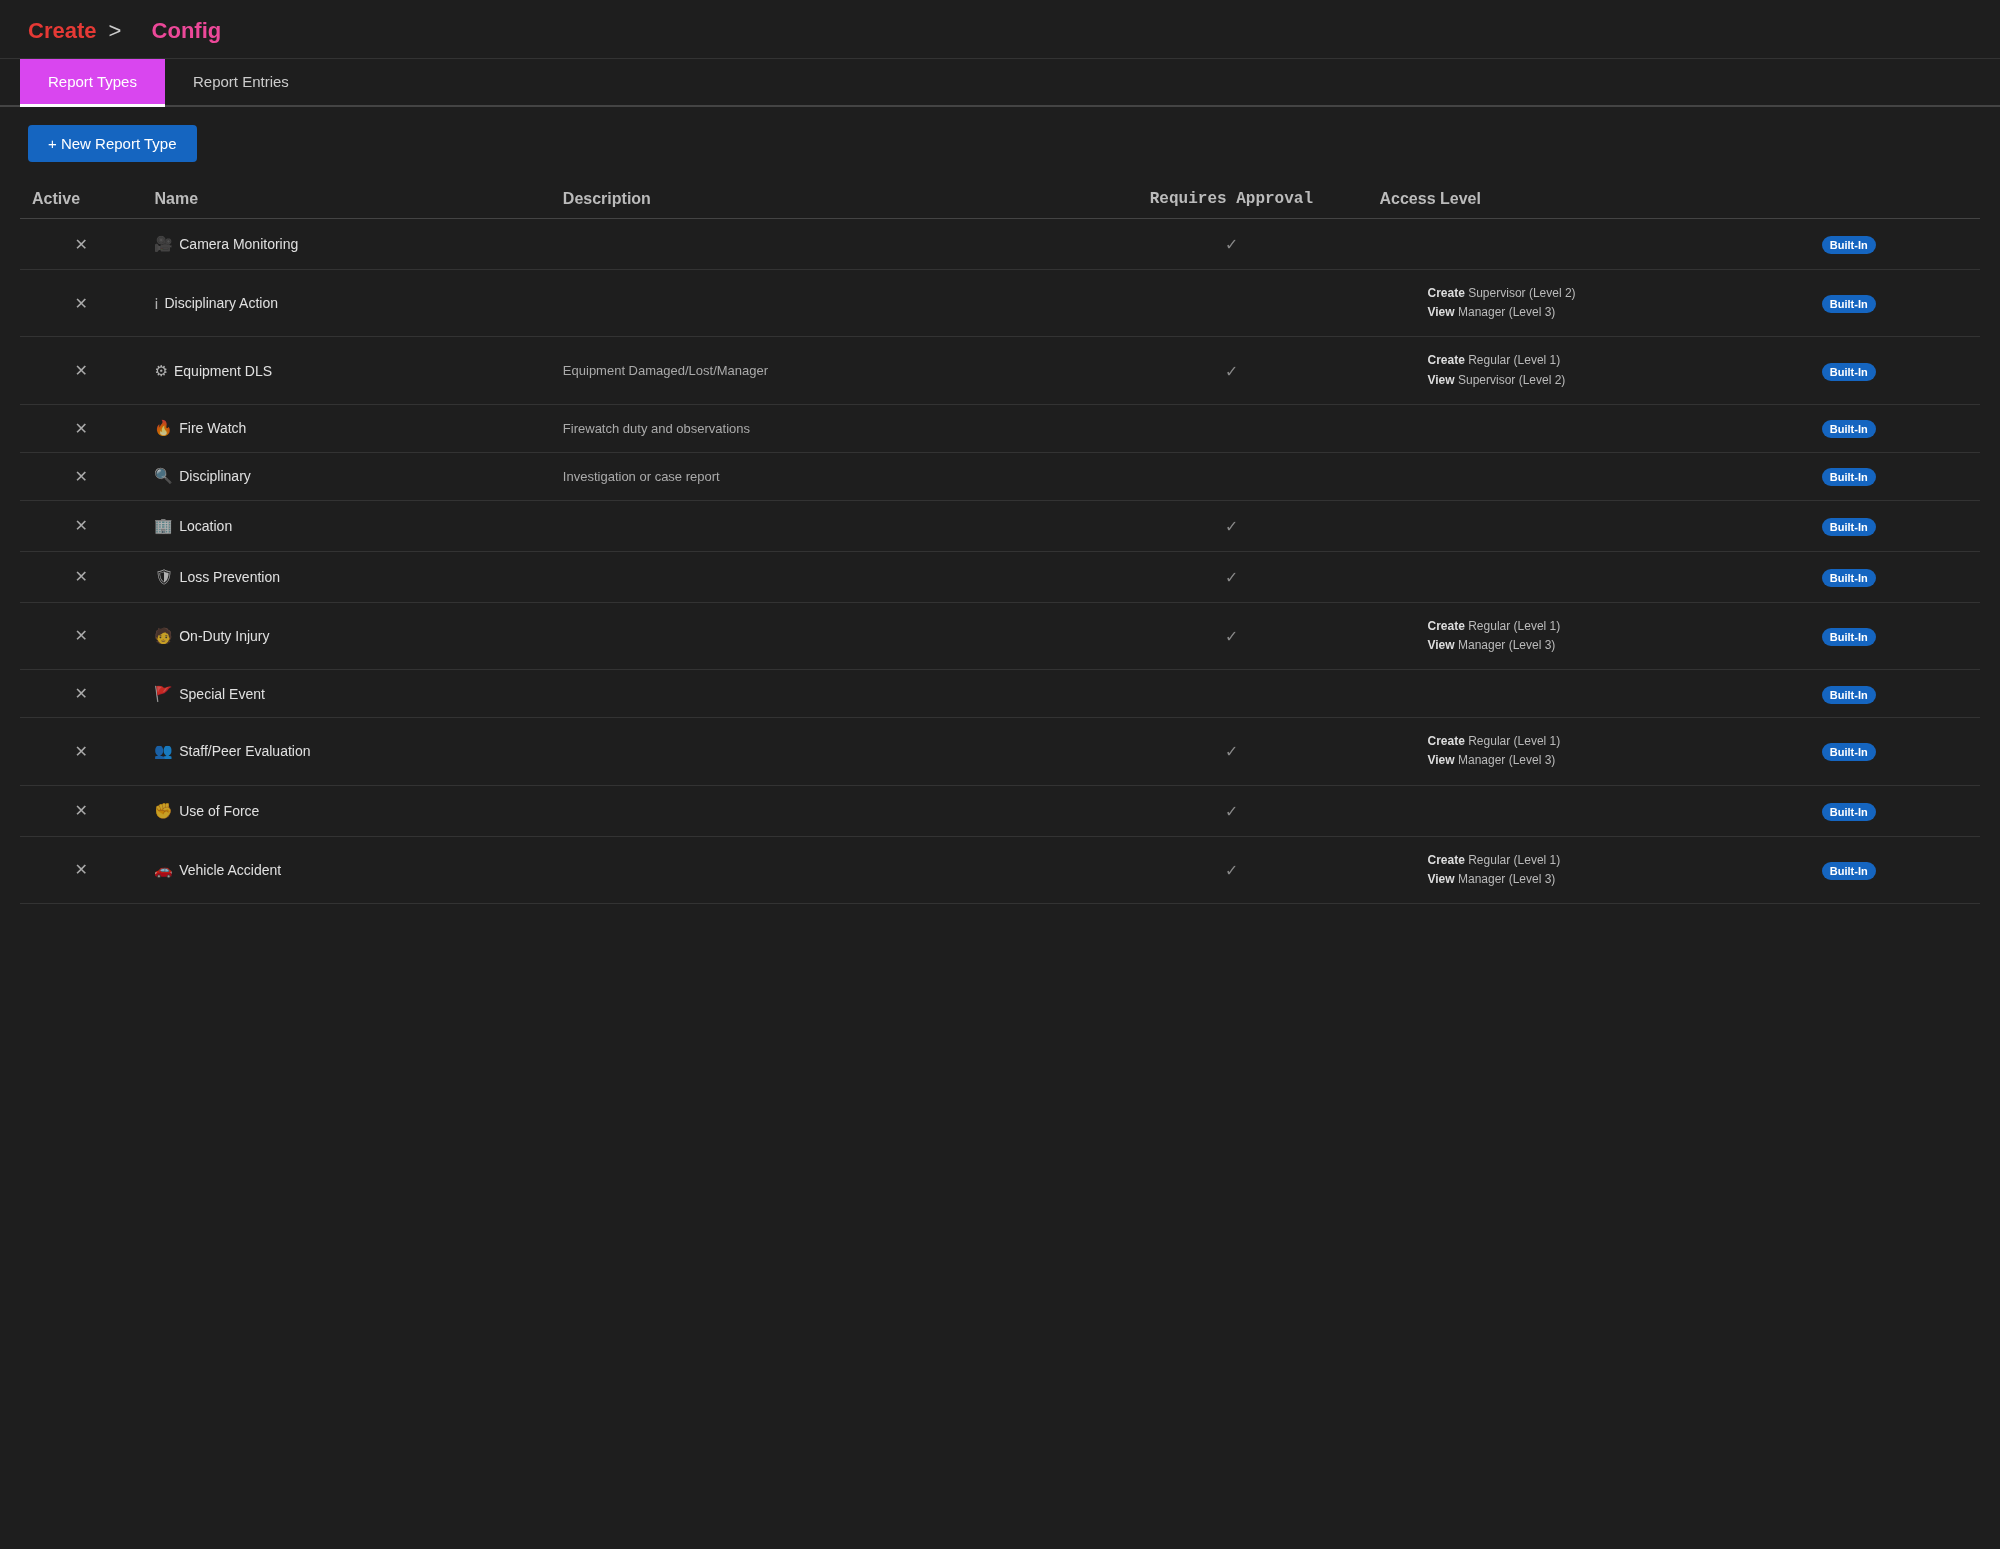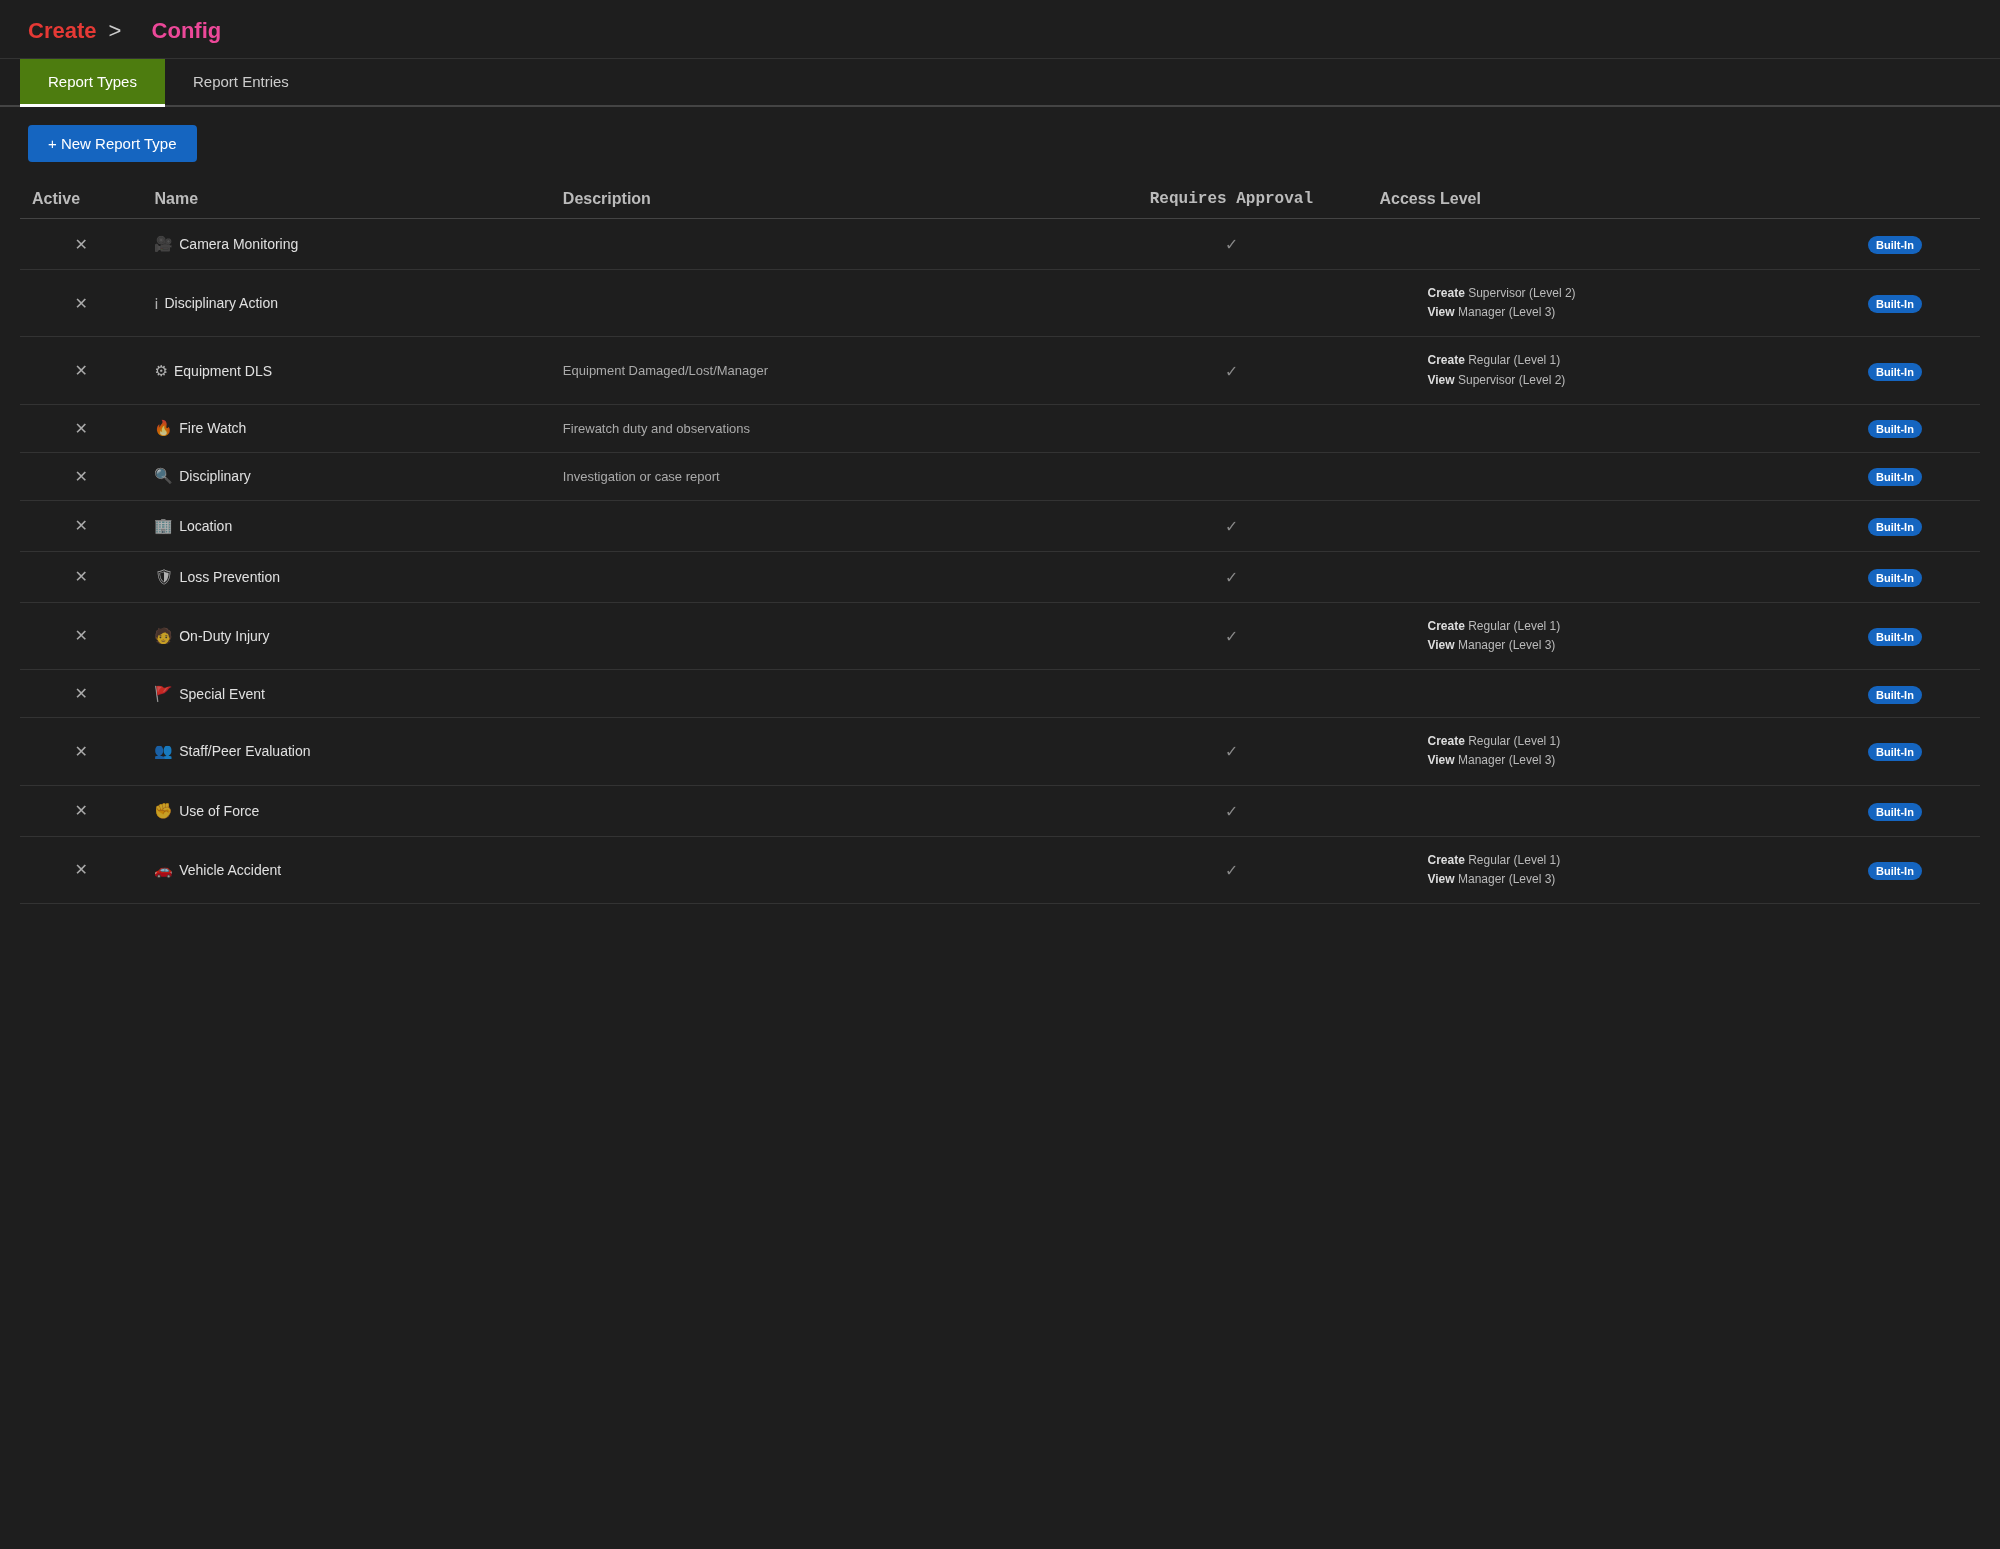--- a/index.html
+++ b/index.html
@@ -47,21 +47,21 @@
       margin-bottom: -2px;
       user-select: none;
       background: transparent;
       border-left: none;
       border-right: none;
       border-top: none;
     }
     .tab.active {
       color: #fff;
       border-bottom: 3px solid #fff;
-      background: #4d7c0f;
+      background: #d946ef;
     }
     .toolbar {
       padding: 18px 28px;
     }
     .btn-new {
       background: #1565c0;
       color: #ffffff;
       border: none;
       padding: 10px 20px;
       border-radius: 4px;
@@ -137,21 +137,21 @@
       padding: 3px 8px;
       border-radius: 10px;
       white-space: nowrap;
       font-weight: 600;
     }
     .col-active { width: 60px; }
     .col-name { width: 240px; }
     .col-desc { width: 320px; }
     .col-approval { width: 160px; text-align: center; font-family: Liberation Mono, monospace; }
     .col-access { width: 260px; }
-    .col-badge { width: 100px; text-align: center; margin-top: 39px; }
+    .col-badge { width: 100px; text-align: left; margin-top: 39px; }
   </style>
 </head>
 <body>
 
 <div class="header">
   <div class="breadcrumb">
     <span class="reports-link">Create</span>
     <span class="separator">&gt;</span>
     <span class="config-text">Config</span>
   </div>

